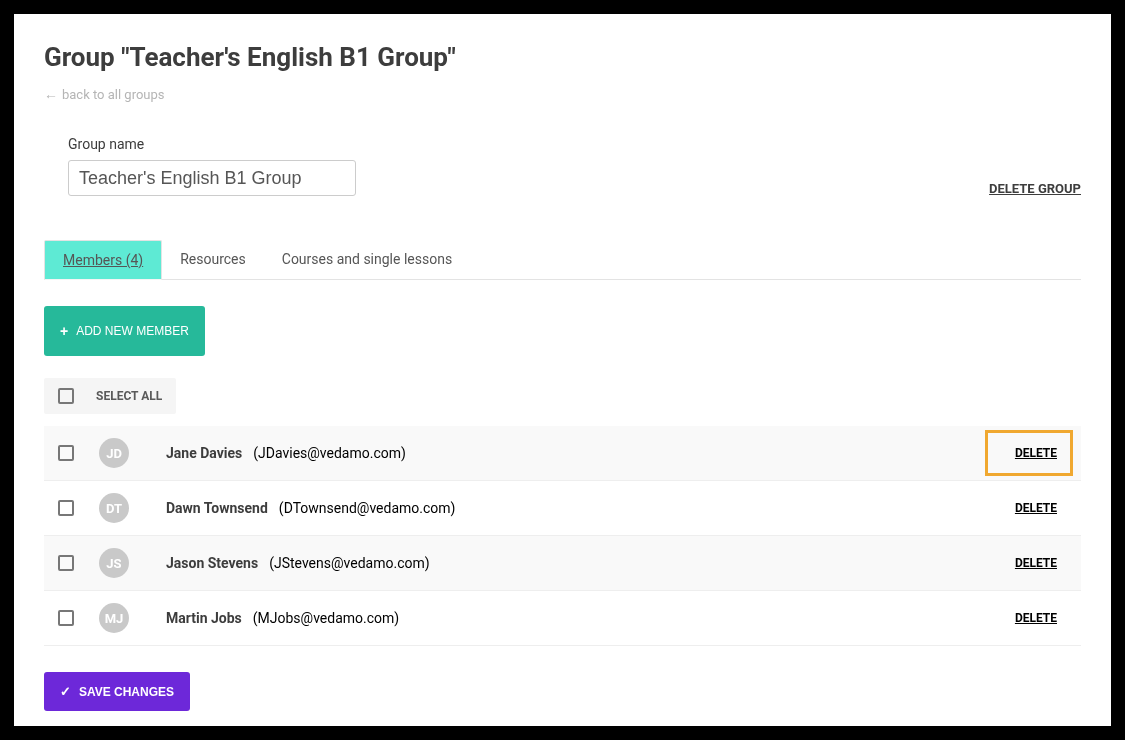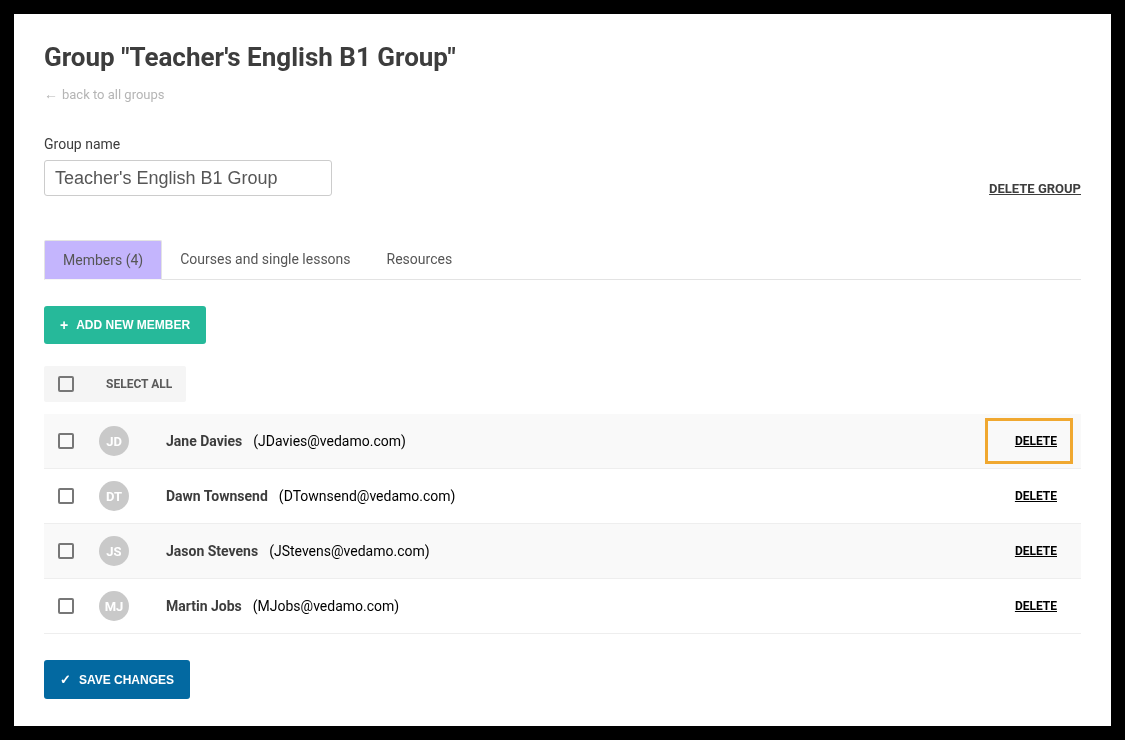--- a/index.html
+++ b/index.html
@@ -31,20 +31,21 @@
       margin-bottom: 34px;
     }
     .back-link .arrow {
       font-size: 14px;
     }
     .form-row {
       display: flex;
       justify-content: space-between;
       align-items: flex-end;
       margin-bottom: 44px;
+      margin-left: 24px;
     }
     .form-group label {
       display: block;
       font-size: 14px;
       color: #3d3d3d;
       margin-bottom: 8px;
     }
     .text-input {
       width: 288px;
       height: 36px;
@@ -67,48 +68,49 @@
       border-bottom: 1px solid #e3e3e3;
     }
     .tab {
       padding: 11px 18px;
       font-size: 14px;
       color: #565656;
       background: #fff;
       cursor: pointer;
     }
     .tab.active {
-      background: #c4b5fd;
+      background: #5eead4;
       border: 1px solid #e3e3e3;
       border-bottom: 1px solid #f5f5f5;
       margin-bottom: -1px;
       border-radius: 2px 2px 0 0;
+      text-decoration: underline;
     }
     .add-btn {
       margin-top: 26px;
       background: #26b99a;
       color: #fff;
       border: none;
       border-radius: 3px;
-      padding: 11px 16px;
-      font-size: 12px;
-      font-weight: 700;
+      padding: 17px 16px;
+      font-size: 12px;
+      font-weight: 400;
       display: inline-flex;
       align-items: center;
       gap: 8px;
       cursor: pointer;
     }
     .plus-icon::before { content: "+"; font-size: 14px; font-weight: 700; }
     .select-all-row {
       margin-top: 22px;
       background: #f5f5f5;
       padding: 10px 14px;
       display: flex;
       align-items: center;
-      gap: 32px;
+      gap: 22px;
       width: fit-content;
       border-radius: 2px;
     }
     .select-all-label {
       font-size: 12px;
       font-weight: 700;
       color: #5a5a5a;
     }
     .member-list {
       margin-top: 12px;
@@ -168,21 +170,21 @@
       position: absolute;
       right: 8px;
       top: 4px;
       bottom: 4px;
       width: 88px;
       border: 3px solid #f0a830;
       pointer-events: none;
     }
     .save-btn {
       margin-top: 26px;
-      background: #0369a1;
+      background: #6d28d9;
       color: #fff;
       border: none;
       border-radius: 3px;
       padding: 12px 16px;
       font-size: 12px;
       font-weight: 700;
       display: inline-flex;
       align-items: center;
       gap: 8px;
       cursor: pointer;
@@ -204,22 +206,22 @@
   <div class="form-row">
     <div class="form-group">
       <label>Group name</label>
       <input type="text" class="text-input" value="Teacher's English B1 Group" style="">
     </div>
     <a class="delete-group">DELETE GROUP</a>
   </div>
 
   <div class="tabs">
     <div class="tab active">Members (4)</div>
+    <div class="tab">Resources</div>
     <div class="tab">Courses and single lessons</div>
-    <div class="tab">Resources</div>
   </div>
 
   <button class="add-btn">
     <span class="plus-icon"></span>
     <span>ADD NEW MEMBER</span>
   </button>
 
   <div class="select-all-row">
     <div class="checkbox"></div>
     <span class="select-all-label">SELECT ALL</span>

